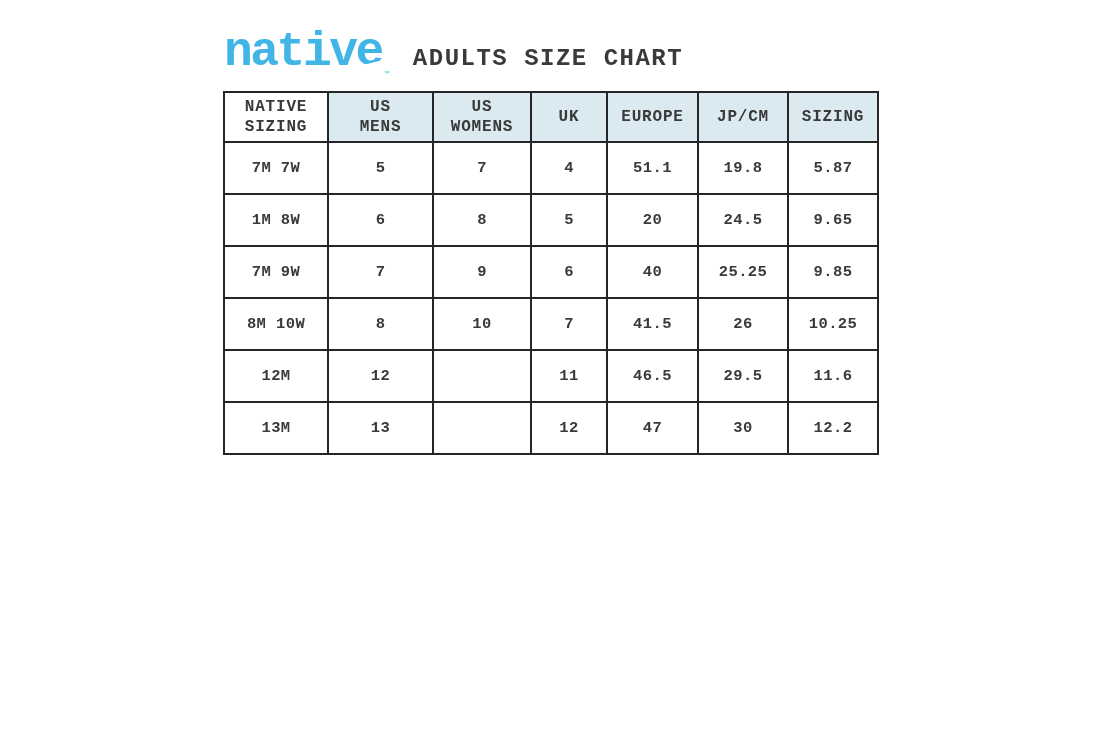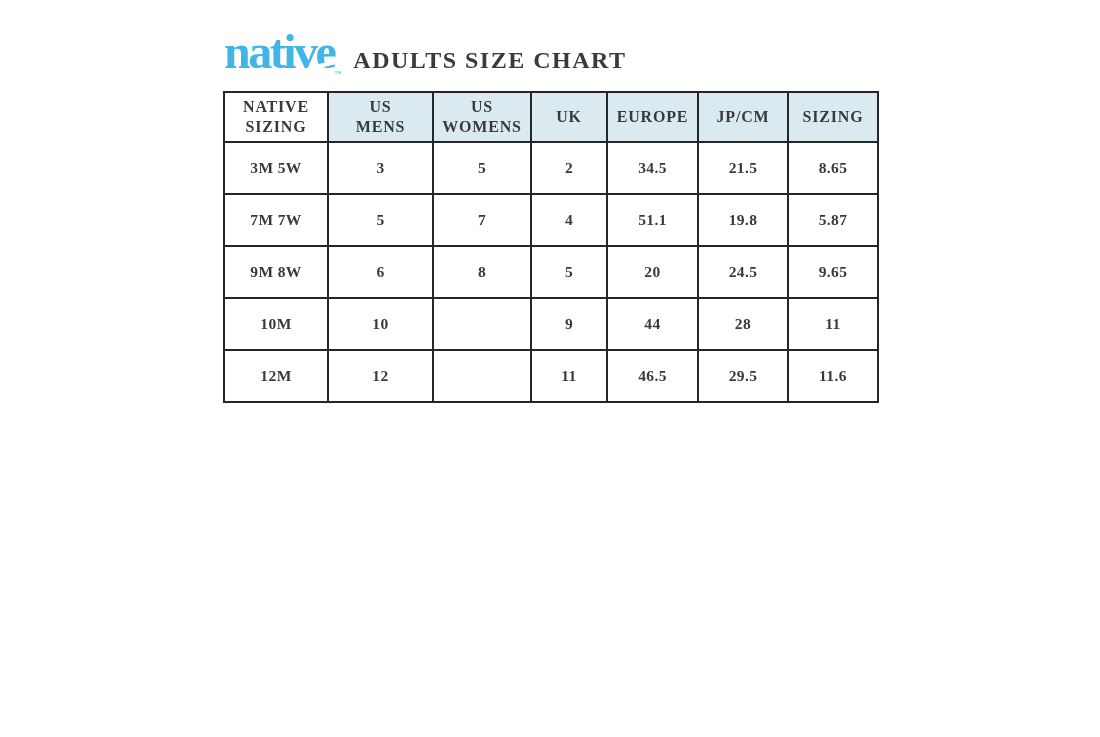--- a/index.html
+++ b/index.html
@@ -5,21 +5,21 @@
   html, body {
     margin: 0;
     padding: 0;
     background: #ffffff;
   }
   .page {
     position: relative;
     width: 1100px;
     height: 608px;
     background: #ffffff;
-    font-family: Liberation Serif, serif;
+    font-family: Liberation Mono, monospace;
     overflow: hidden;
   }
   
   .masthead {
     position: absolute;
     left: 224px;
     top: 28px;
     display: flex;
     align-items: baseline;
     gap: 15px;
@@ -46,21 +46,21 @@
     transform: rotate(-14deg);
   }
   .logo-tm {
     position: absolute;
     right: -7px;
     bottom: -2px;
     font-size: 7px;
     color: var(--brand-blue, #41b6e6);
   }
   .page-title {
-    margin: 4px;
+    margin: 16px;
     font-size: 24px;
     font-weight: bold;
     letter-spacing: 1.5px;
     color: var(--text-color, #3a3a3a);
     line-height: 1;
   }
   
   .size-table {
     position: absolute;
     left: 223px;
@@ -135,60 +135,69 @@
           <th>US
 WOMENS</th>
           <th>UK</th>
           <th>EUROPE</th>
           <th>JP/CM</th>
           <th>SIZING</th>
         </tr>
     </thead>
     <tbody>
         <tr>
-          <td>3M 5W</td>
-          <td>3</td>
-          <td>5</td>
-          <td>2</td>
-          <td>34.5</td>
-          <td>21.5</td>
-          <td>8.65</td>
-        </tr>
-        <tr>
           <td>7M 7W</td>
           <td>5</td>
           <td>7</td>
           <td>4</td>
           <td>51.1</td>
           <td>19.8</td>
           <td>5.87</td>
         </tr>
         <tr>
-          <td>9M 8W</td>
+          <td>1M 8W</td>
           <td>6</td>
           <td>8</td>
           <td>5</td>
           <td>20</td>
           <td>24.5</td>
           <td>9.65</td>
         </tr>
         <tr>
-          <td>10M</td>
+          <td>7M 9W</td>
+          <td>7</td>
+          <td>9</td>
+          <td>6</td>
+          <td>40</td>
+          <td>25.25</td>
+          <td>9.85</td>
+        </tr>
+        <tr>
+          <td>8M 10W</td>
+          <td>8</td>
           <td>10</td>
-          <td></td>
-          <td>9</td>
-          <td>44</td>
-          <td>28</td>
-          <td>11</td>
+          <td>7</td>
+          <td>41.5</td>
+          <td>26</td>
+          <td>10.25</td>
         </tr>
         <tr>
           <td>12M</td>
           <td>12</td>
           <td></td>
           <td>11</td>
           <td>46.5</td>
           <td>29.5</td>
           <td>11.6</td>
         </tr>
+        <tr>
+          <td>13M</td>
+          <td>13</td>
+          <td></td>
+          <td>12</td>
+          <td>47</td>
+          <td>30</td>
+          <td>12.2</td>
+        </tr>
       </tbody>
   </table>
 
 </div>
 
 </body></html>

